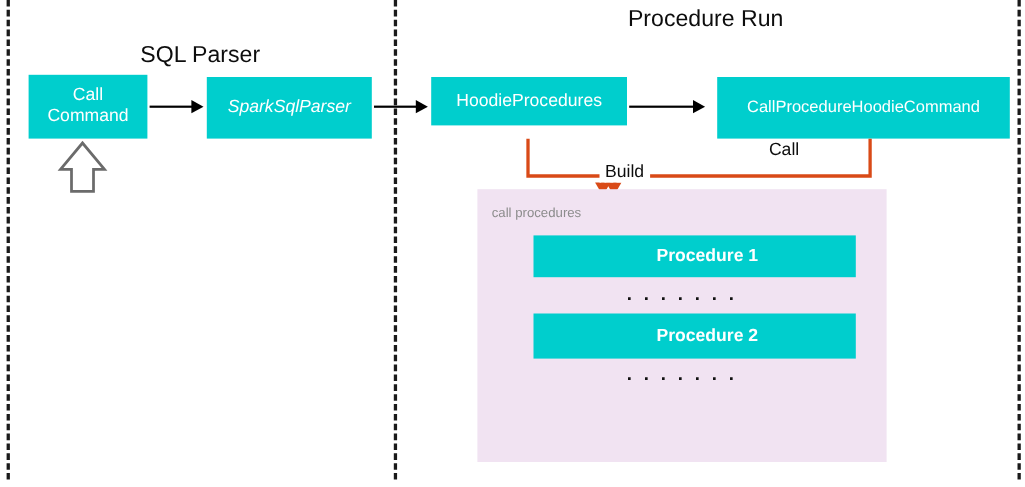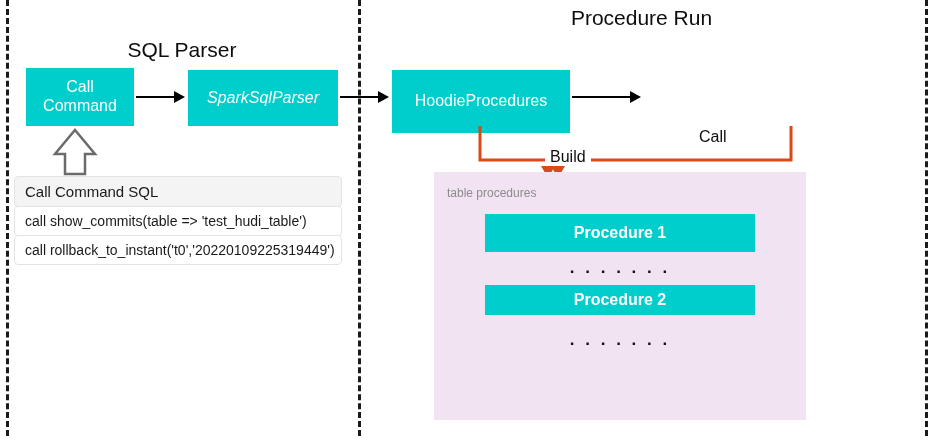--- a/index.html
+++ b/index.html
@@ -131,20 +131,21 @@
   }
   .procbar {
     position: absolute;
     background: #00cecd;
     color: #ffffff;
     font-size: 16px;
     display: flex;
     align-items: center;
     justify-content: center;
     font-weight: bold;
+    padding-left: 23px;
   }
   .dots {
     position: absolute;
     font-size: 17px;
     letter-spacing: 3px;
     color: #111111;
     font-weight: bold;
     white-space: nowrap;
     text-align: center;
   }
@@ -175,61 +176,59 @@
 
   <div class="arrow-line" style="left:340px; top:96px; width:42px;"></div>
   <div class="arrow-head" style="left:378px; top:91px;"></div>
 
   <div class="hollow-arrow" style="left:52px; top:128px;">
     <svg width="46" height="48" viewBox="0 0 46 48">
       <polygon points="23,2 43,26 33,26 33,46 13,46 13,26 3,26" fill="#ffffff" stroke="#6b6b6b" stroke-width="2.5" stroke-linejoin="miter"></polygon>
     </svg>
   </div>
 
-  <div class="sqltable" style="left:14px; top:176px; width:328px;">
-    <div class="sqlrow header" style="height:31px;">Call Command SQL</div>
-    <div class="sqlrow" style="height:30px;">call show_commits(table =&gt; 'test_hudi_table')</div>
-    <div class="sqlrow" style="height:30px;">call rollback_to_instant('t0','20220109225319449')</div>
-  </div>
-
-  <div class="tealbox" style="left:392px; top:70px; width:178px; height:63px;">
+
+  <div class="tealbox" style="left:392px; top:70px; width:178px; height:44px;">
     <span>HoodieProcedures</span>
   </div>
 
   <div class="arrow-line" style="left:572px; top:96px; width:60px;"></div>
   <div class="arrow-head" style="left:630px; top:91px;"></div>
 
+  <div class="tealbox small" style="left:652px; top:70px; width:266px; height:56px;">
+    <span>CallProcedureHoodieCommand</span>
+  </div>
 
   <div class="obr" style="left:477px; top:126px;">
     <svg width="75" height="45" viewBox="0 0 75 45">
       <path d="M3,0 L3,34 L71,34 L71,45" fill="none" stroke="#d94a17" stroke-width="3"></path>
     </svg>
   </div>
   <div class="orange-head" style="left:541px; top:166px;"></div>
 
   <div class="obr" style="left:556px; top:126px;">
     <svg width="238" height="45" viewBox="0 0 238 45">
       <path d="M235,0 L235,34 L3,34 L3,45" fill="none" stroke="#d94a17" stroke-width="3"></path>
     </svg>
   </div>
   <div class="orange-head" style="left:551px; top:166px;"></div>
 
   <div class="edge-label" style="left:545px; top:128px;margin-top:20px;">Build</div>
   <div class="edge-label" style="left:694px; top:128px;">Call</div>
 
   <div class="procpanel" style="left:434px; top:172px; width:372px; height:248px;"></div>
 
-  <div class="procpanel-label" style="left:447px; top:186px;">table procedures</div>
+  <div class="procpanel-label" style="left:447px; top:186px;">call procedures</div>
 
   <div class="procbar" style="left:485px; top:214px; width:270px; height:38px;">
     <span>Procedure 1</span>
   </div>
 
   <div class="dots" style="left:485px; top:258px; width:270px;">. . . . . . .</div>
 
-  <div class="procbar" style="left:485px; top:285px; width:270px; height:30px;">
+  <div class="procbar" style="left:485px; top:285px; width:270px; height:41px;">
     <span>Procedure 2</span>
   </div>
 
   <div class="dots" style="left:485px; top:330px; width:270px;">. . . . . . .</div>
 
 
 </div>
 
 </body></html>

